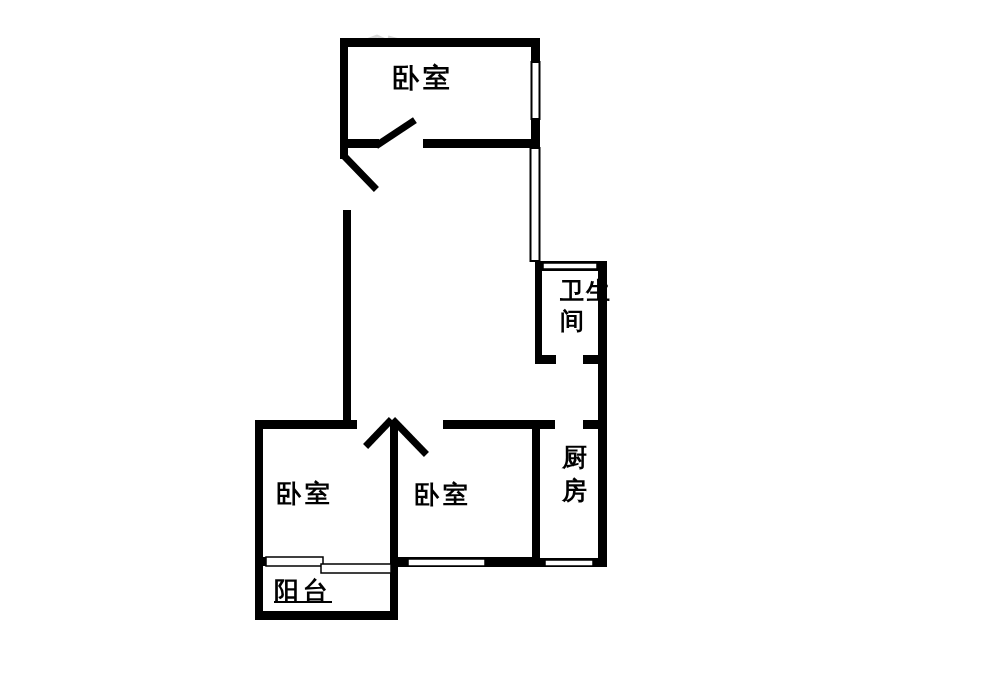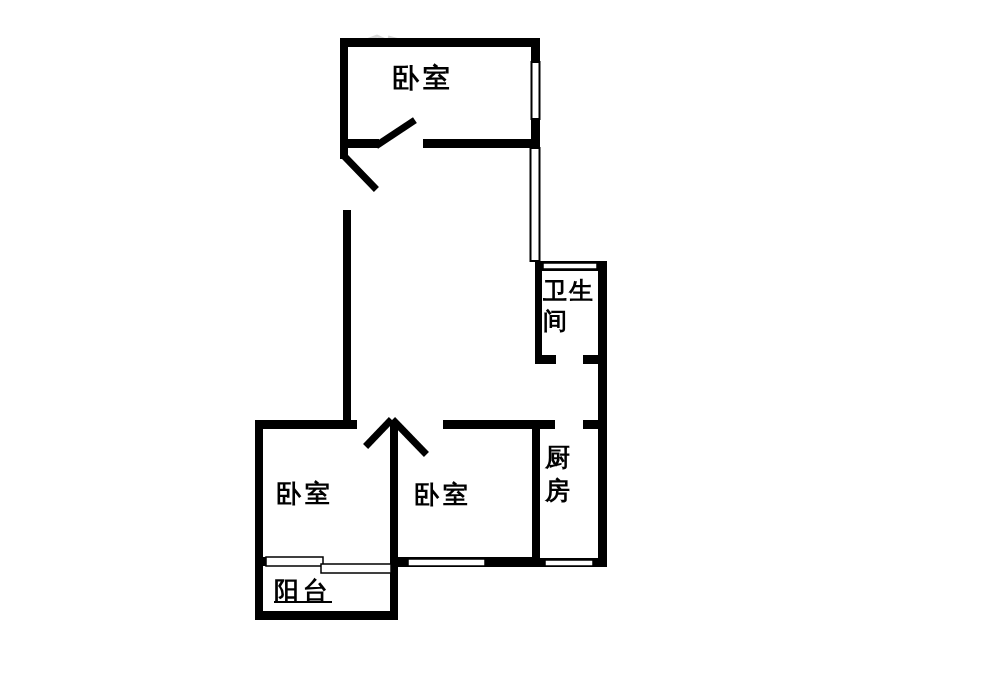--- a/index.html
+++ b/index.html
@@ -12,21 +12,21 @@
   }
   .plan-svg{position:absolute;left:0;top:0;}
   .room-label{
     position:absolute;
     color:#000000;
     font-weight:bold;
     letter-spacing:4px;
     text-align:center;
     white-space:nowrap;
   }
-  .room-label .line{display:block;}
+  .room-label .line{display:block;margin-left:17px;}
   .lbl-bedroom-top   {left:363px;top:60px;width:120px;font-size:27px;}
   .lbl-living        {left:364px;top:255px;width:120px;font-size:26px;}
   .lbl-bathroom      {left:543px;top:276px;width:60px;font-size:24px;line-height:30px;text-align:left;letter-spacing:2px;}
   .lbl-bedroom-left  {left:245px;top:477px;width:120px;font-size:25px;}
   .lbl-bedroom-mid   {left:383px;top:478px;width:120px;font-size:25px;}
   .lbl-kitchen       {left:545px;top:441px;width:30px;font-size:25px;line-height:33px;text-align:left;letter-spacing:0;}
   .lbl-balcony       {left:243px;top:574px;width:120px;font-size:25px;text-decoration:underline;}
 </style>
 </head>
 <body>

